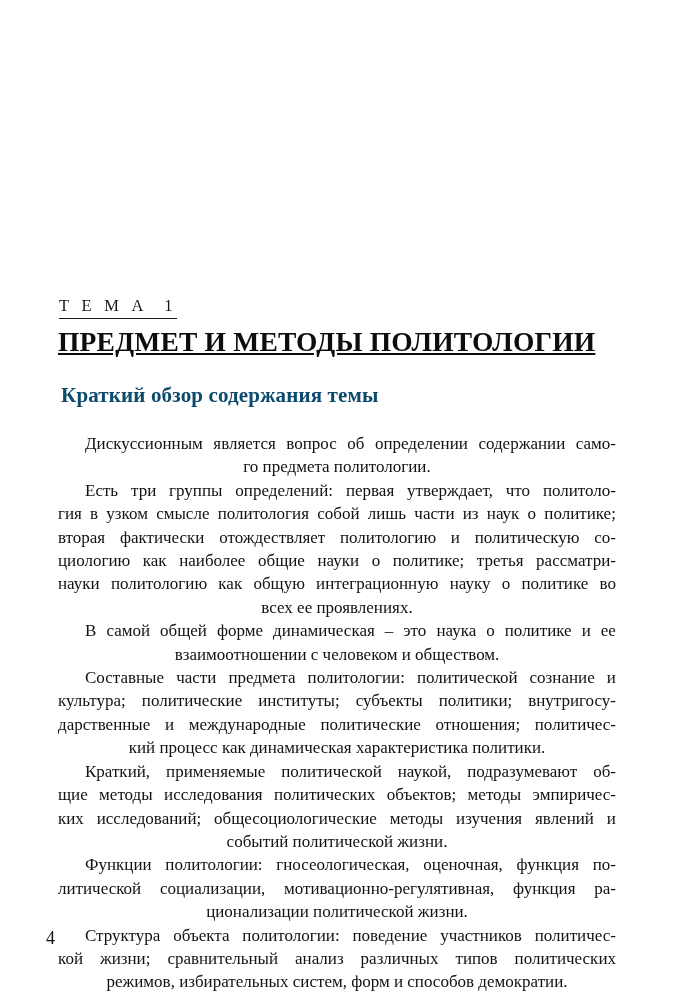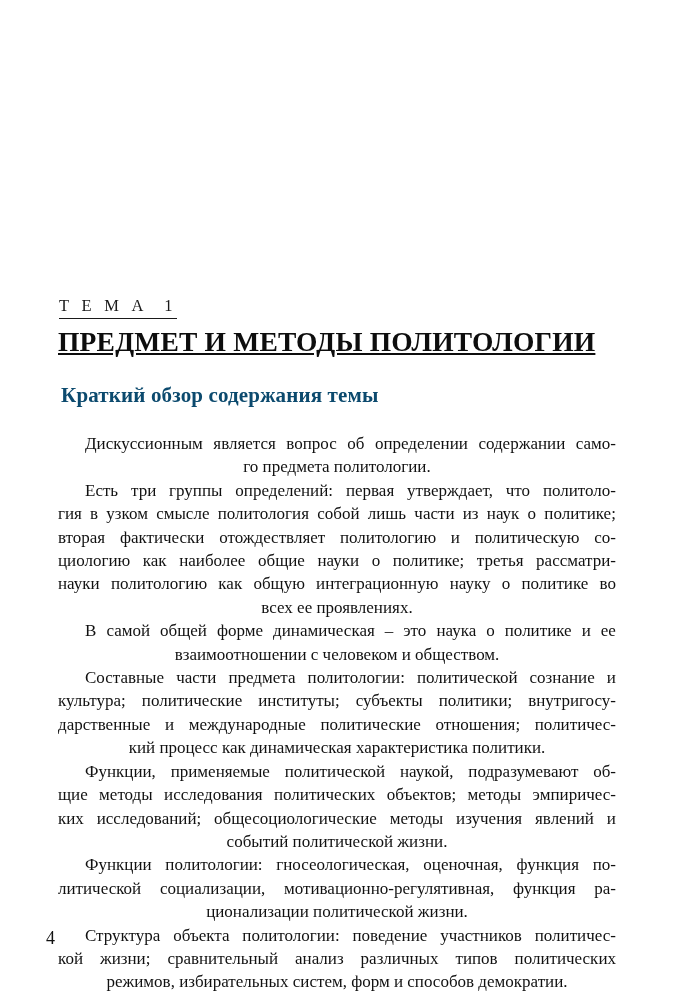--- a/index.html
+++ b/index.html
@@ -148,21 +148,21 @@
           <span class="tline just indent"><span class="w">В</span><span class="w">самой</span><span class="w">общей</span><span class="w">форме</span><span class="w">динамическая</span><span class="w">–</span><span class="w">это</span><span class="w">наука</span><span class="w">о</span><span class="w">политике</span><span class="w">и</span><span class="w">ее</span></span>
           <span class="tline last"><span class="w">взаимоотношении с человеком и обществом.</span></span>
         </p>
         <p class="para">
           <span class="tline just indent"><span class="w">Составные</span><span class="w">части</span><span class="w">предмета</span><span class="w">политологии:</span><span class="w">политической</span><span class="w">сознание</span><span class="w">и</span></span>
           <span class="tline just"><span class="w">культура;</span><span class="w">политические</span><span class="w">институты;</span><span class="w">субъекты</span><span class="w">политики;</span><span class="w">внутригосу-</span></span>
           <span class="tline just"><span class="w">дарственные</span><span class="w">и</span><span class="w">международные</span><span class="w">политические</span><span class="w">отношения;</span><span class="w">политичес-</span></span>
           <span class="tline last"><span class="w">кий процесс как динамическая характеристика политики.</span></span>
         </p>
         <p class="para">
-          <span class="tline just indent"><span class="w">Функции,</span><span class="w">применяемые</span><span class="w">политической</span><span class="w">наукой,</span><span class="w">подразумевают</span><span class="w">об-</span></span>
+          <span class="tline just indent"><span class="w">Краткий,</span><span class="w">применяемые</span><span class="w">политической</span><span class="w">наукой,</span><span class="w">подразумевают</span><span class="w">об-</span></span>
           <span class="tline just"><span class="w">щие</span><span class="w">методы</span><span class="w">исследования</span><span class="w">политических</span><span class="w">объектов;</span><span class="w">методы</span><span class="w">эмпиричес-</span></span>
           <span class="tline just"><span class="w">ких</span><span class="w">исследований;</span><span class="w">общесоциологические</span><span class="w">методы</span><span class="w">изучения</span><span class="w">явлений</span><span class="w">и</span></span>
           <span class="tline last"><span class="w">событий политической жизни.</span></span>
         </p>
         <p class="para">
           <span class="tline just indent"><span class="w">Функции</span><span class="w">политологии:</span><span class="w">гносеологическая,</span><span class="w">оценочная,</span><span class="w">функция</span><span class="w">по-</span></span>
           <span class="tline just"><span class="w">литической</span><span class="w">социализации,</span><span class="w">мотивационно-регулятивная,</span><span class="w">функция</span><span class="w">ра-</span></span>
           <span class="tline last"><span class="w">ционализации политической жизни.</span></span>
         </p>
         <p class="para">

